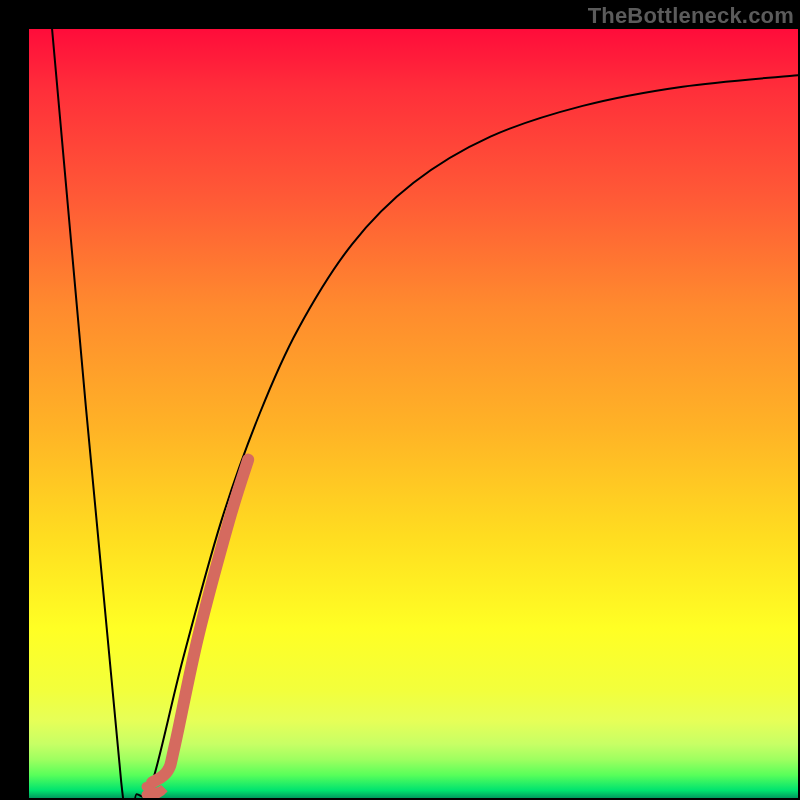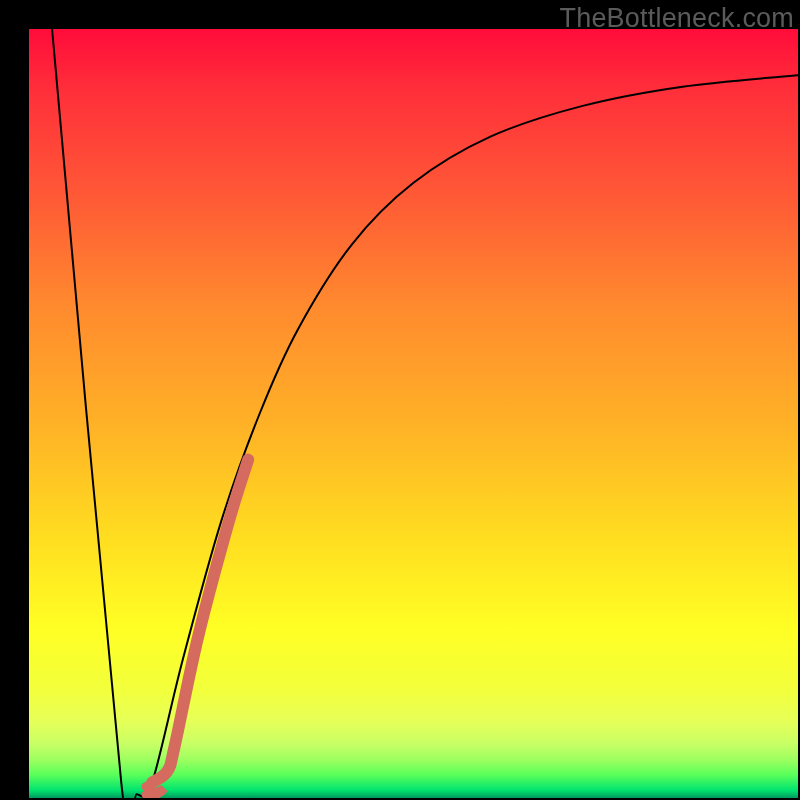--- a/index.html
+++ b/index.html
@@ -47,23 +47,23 @@
     left: 0;
     top: 0;
     width: 769px;
     height: 769px;
   }
   .watermark {
     position: absolute;
     top: 3px;
     right: 6px;
     color: #5b5b5b;
-    font-size: 27px;
+    font-size: 22px;
     letter-spacing: 0.2px;
-    font-weight: 400;
+    font-weight: 700;
     user-select: none;
   }
 </style>
 </head>
 <body>
 
 <div class="stage">
   <div class="watermark">TheBottleneck.com</div>
   <div class="plot">
     <svg class="curves" viewBox="0 0 769 769" preserveAspectRatio="none">

